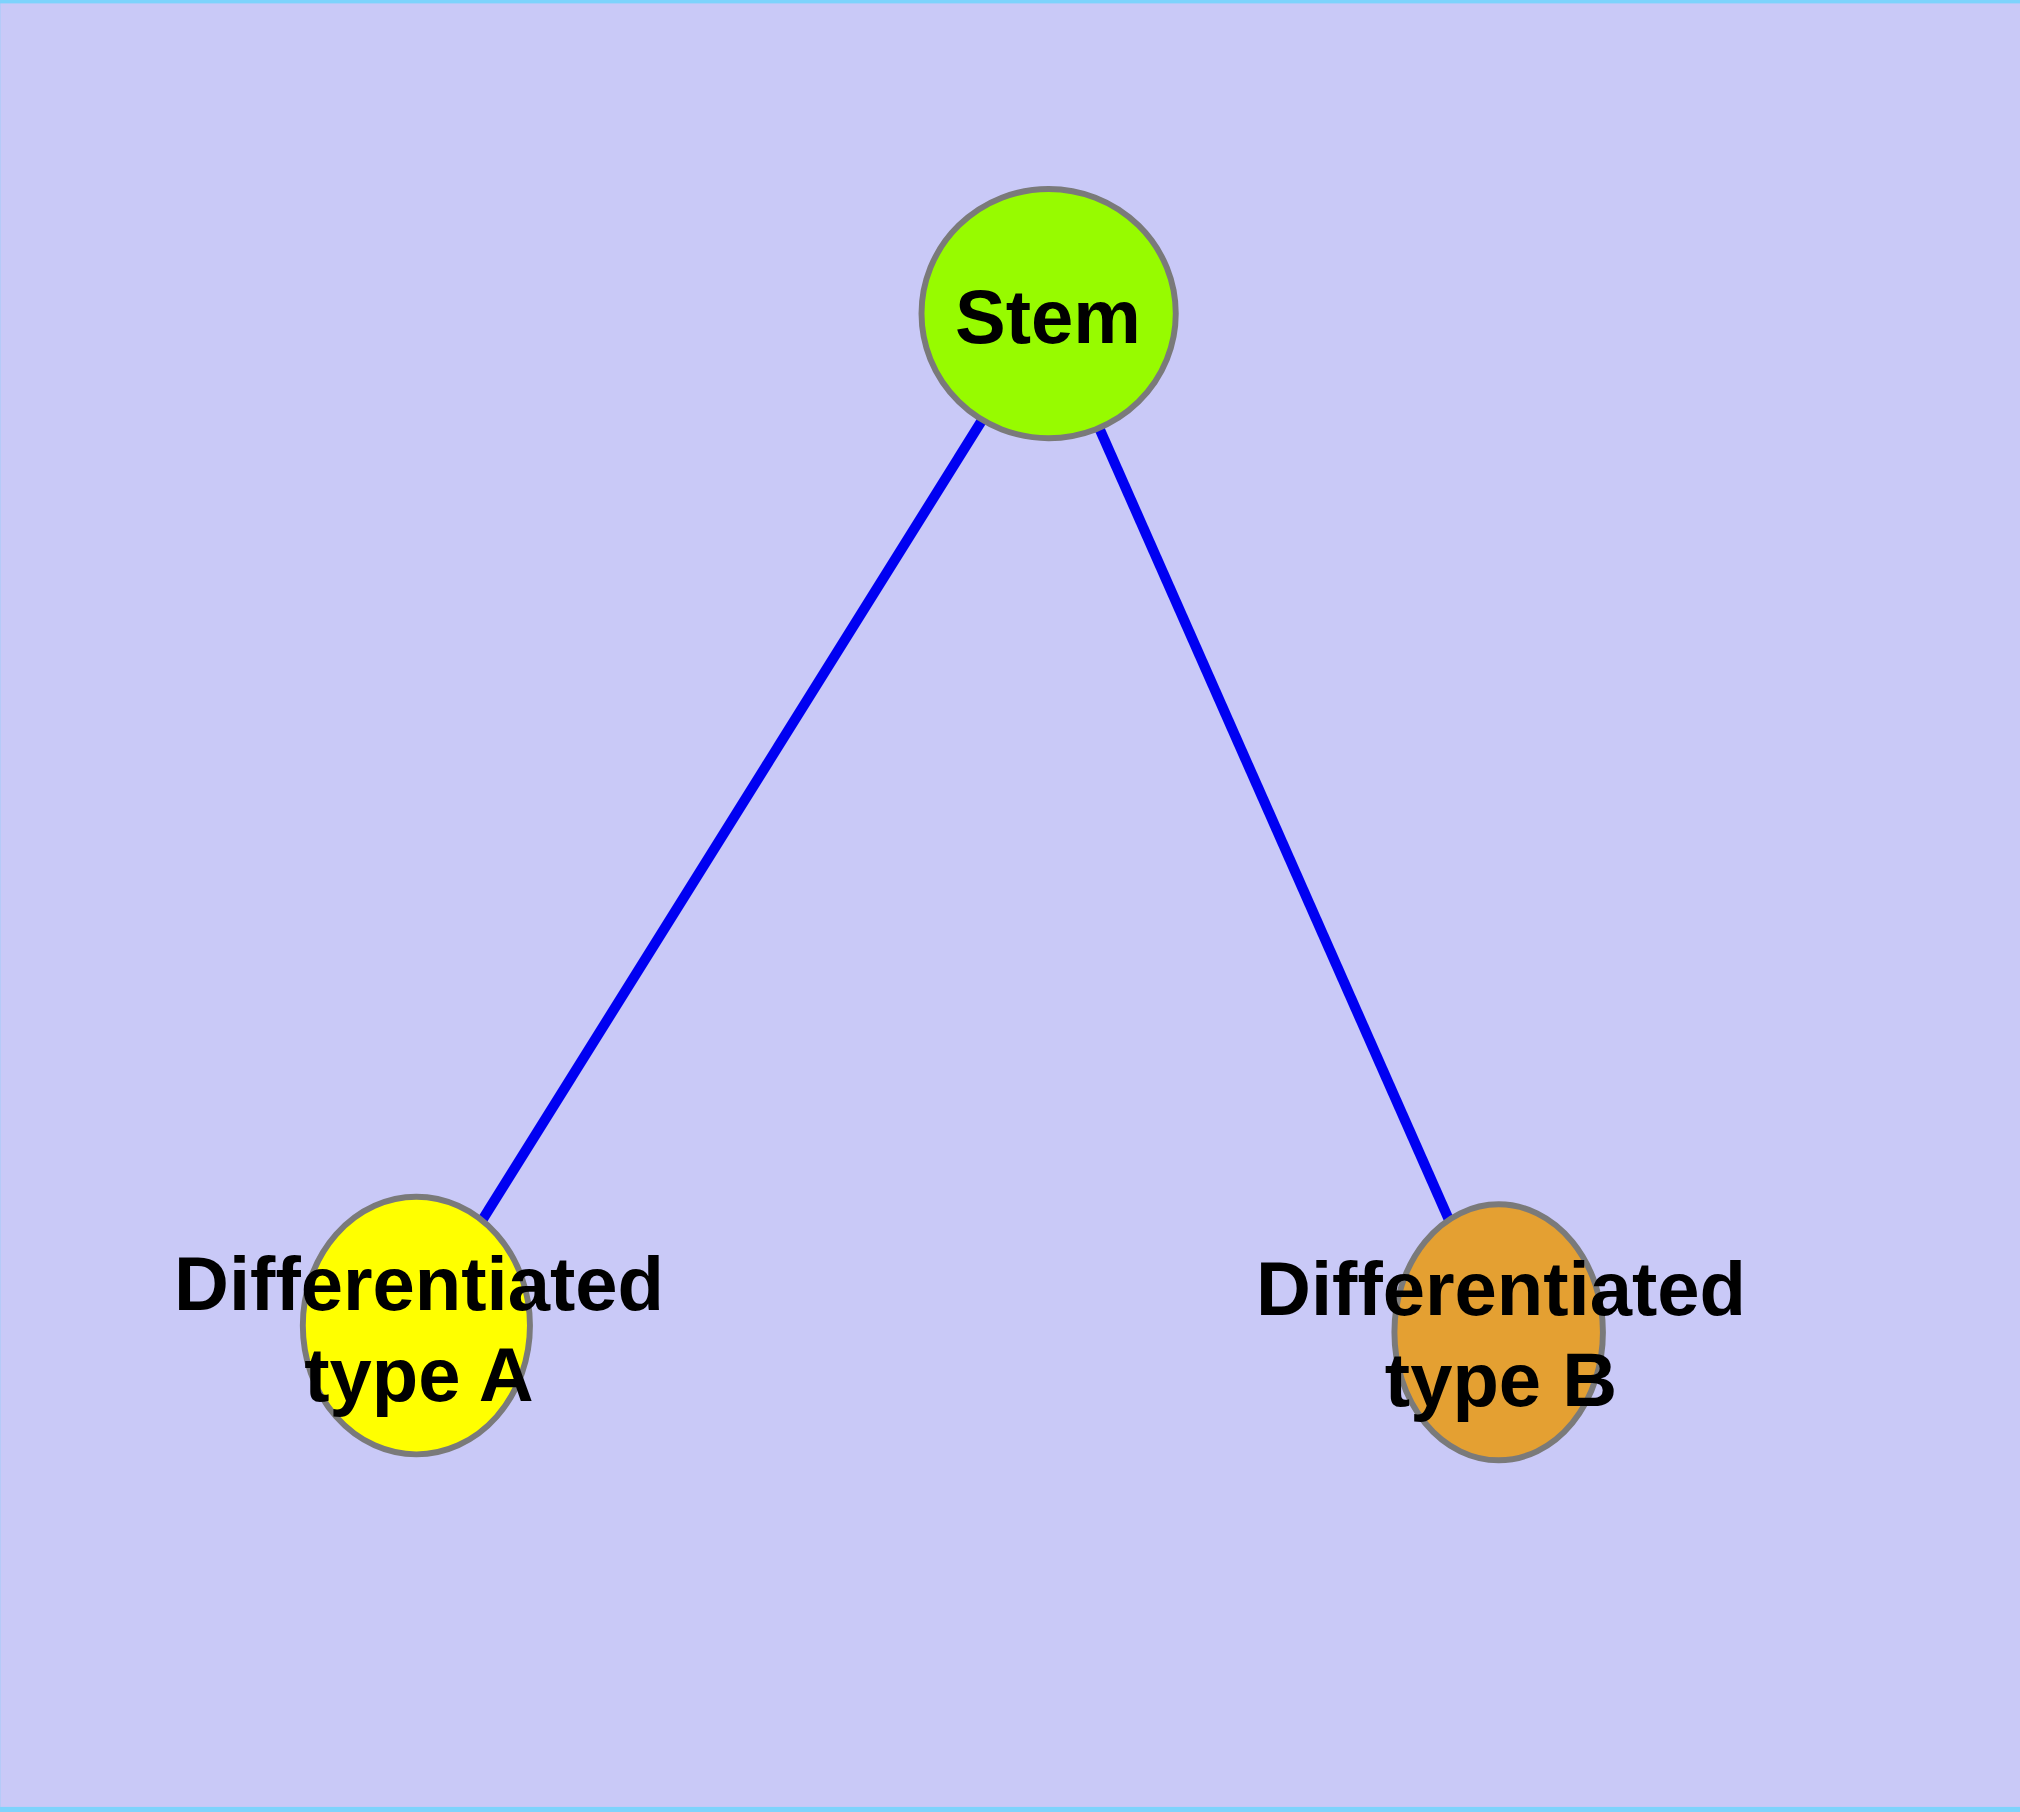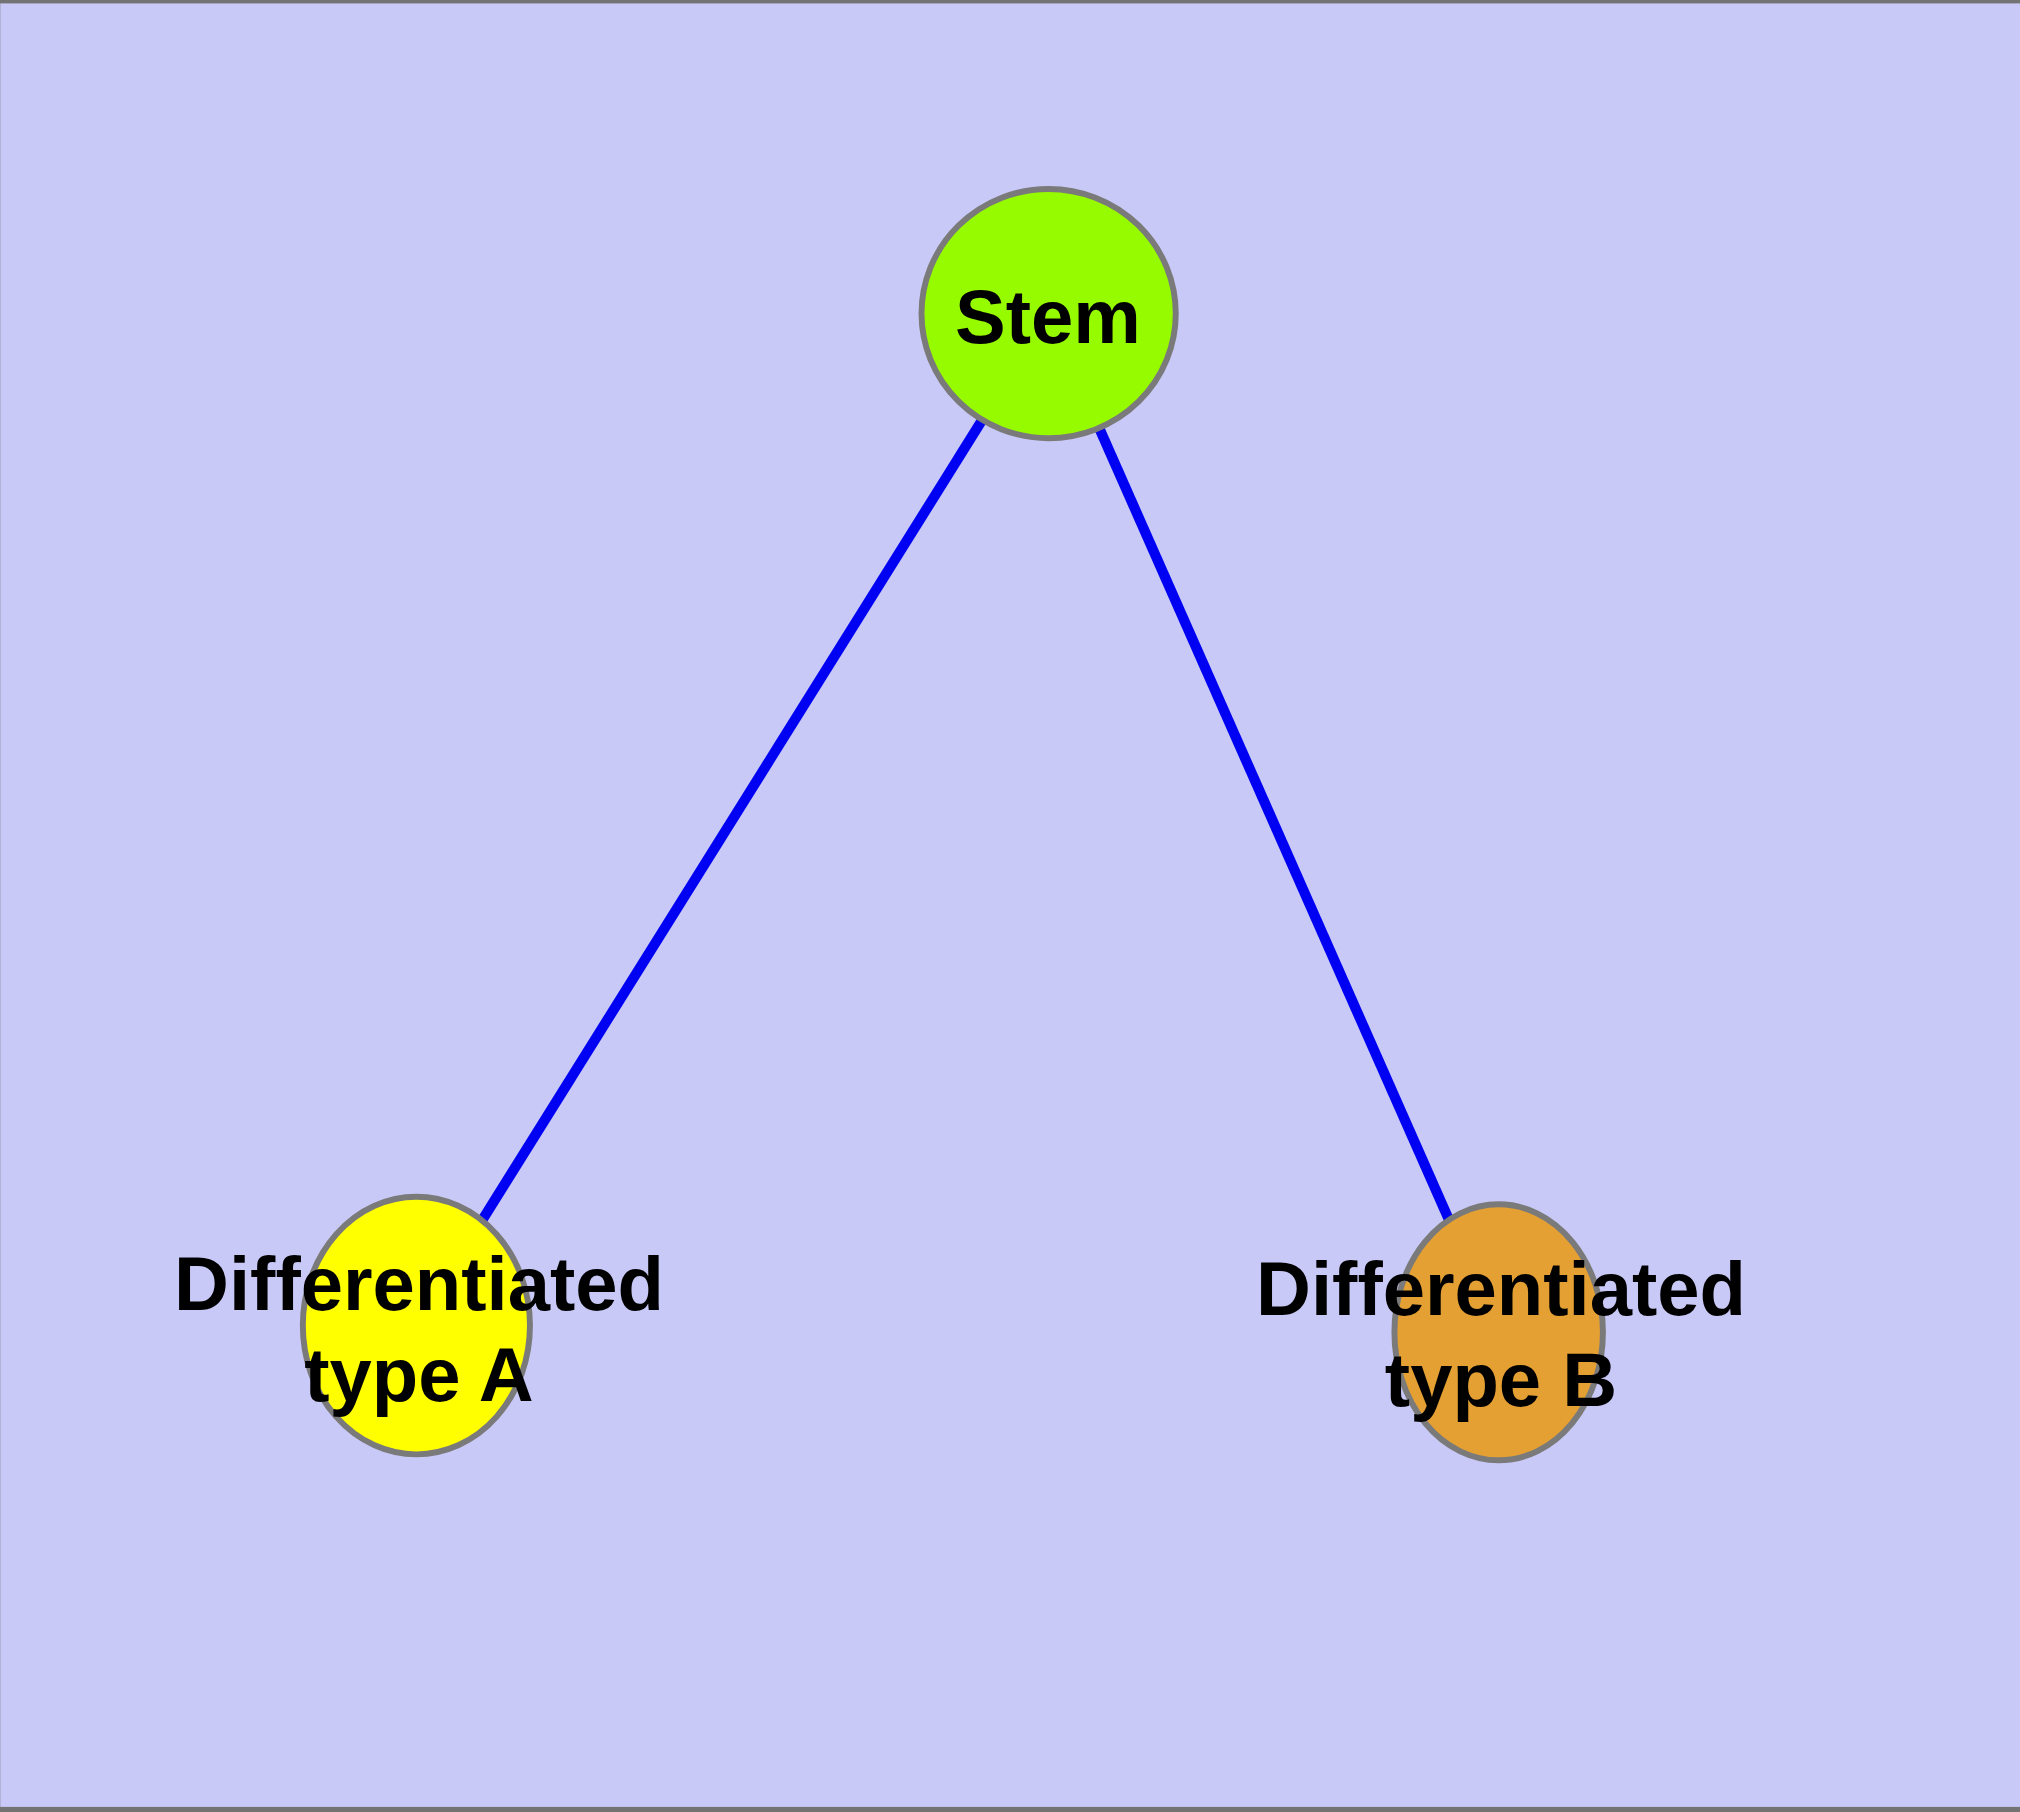--- a/index.html
+++ b/index.html
@@ -5,21 +5,21 @@
   html, body {
     margin: 0;
     padding: 0;
     background: #ffffff;
     font-family: "Liberation Sans", sans-serif;
   }
   .canvas {
     position: relative;
     width: 2021px;
     height: 1812px;
-    background: #737373;
+    background: #7dd3fc;
     overflow: hidden;
   }
   .graph-svg {
     position: absolute;
     left: 0;
     top: 0;
     width: 2021px;
     height: 1812px;
     display: block;
   }

